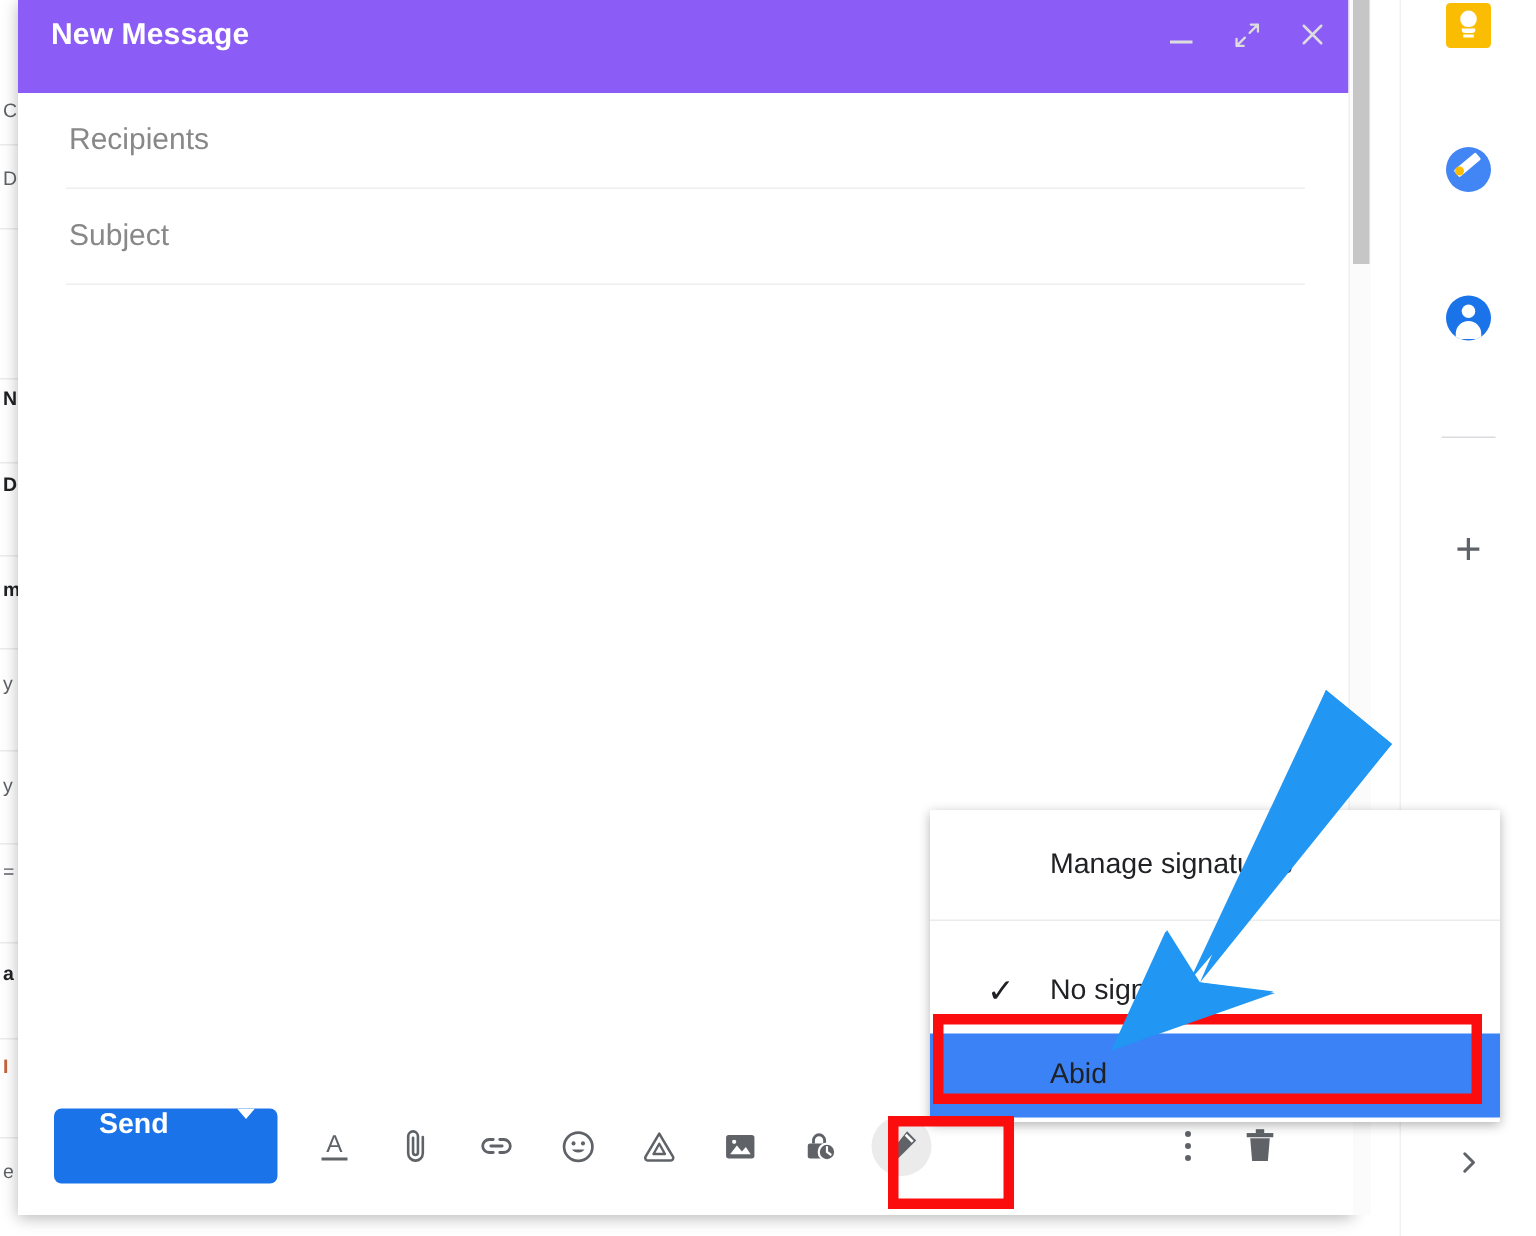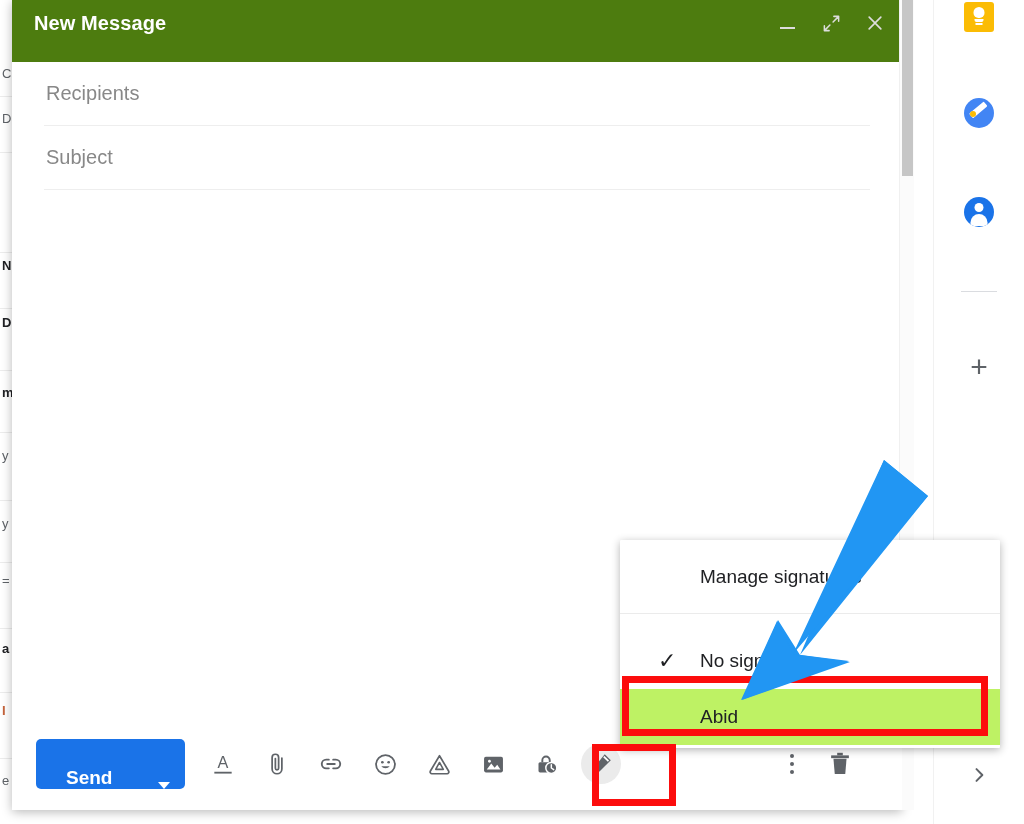--- a/index.html
+++ b/index.html
@@ -170,21 +170,21 @@
   .compose {
     position: absolute;
     left: 12px; top: 0;
     width: 890px; height: 810px;
     background: #ffffff;
     box-shadow: 0 2px 10px rgba(0,0,0,0.28);
   }
   .compose-header {
     position: relative;
     height: 62px;
-    background: #4d7c0f;
+    background: #8b5cf6;
     display: flex;
     align-items: center;
     padding: 0 14px 16px 22px;
     box-sizing: border-box;
   }
   .compose-title {
     color: #ffffff;
     font-size: 20px;
     font-weight: bold;
     letter-spacing: 0.1px;
@@ -256,21 +256,21 @@
     left: 0; right: 0; bottom: 0;
     height: 92px;
     background: #ffffff;
     display: flex;
     align-items: center;
     padding: 0 20px 0 24px;
     box-sizing: border-box;
   }
   .send-group {
     display: flex;
-    align-items: flex-end;
+    align-items: flex-start;
     height: 50px;
     border-radius: 5px;
     overflow: hidden;
     background: #1a73e8;
     cursor: pointer;
   }
   .send-label {
     display: flex; align-items: center;
     padding: 0 30px;
     color: #ffffff;
@@ -340,21 +340,21 @@
     cursor: pointer;
     padding-left: 80px;
     box-sizing: border-box;
   }
   .sig-item.manage { height: 73px; }
   .sig-sep {
     height: 1px;
     background: #ebebeb;
     margin: 0;
   }
-  .sig-item.hovered { background: #bef264; }
+  .sig-item.hovered { background: #3b82f6; }
   .sig-check {
     position: absolute;
     left: 38px;
     font-size: 22px;
     color: #202124;
     line-height: 1;
   }
   .sig-gap { height: 19px; }
 
   

